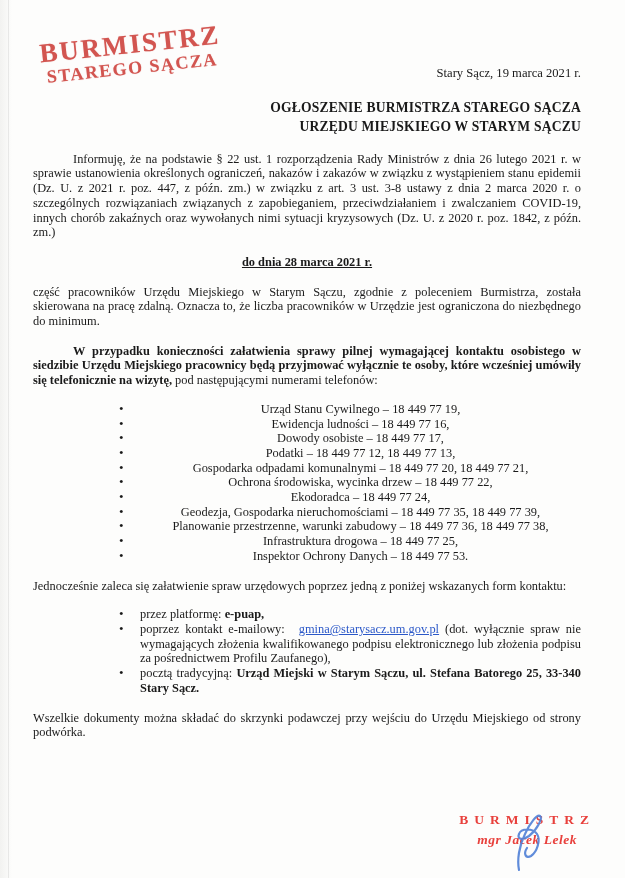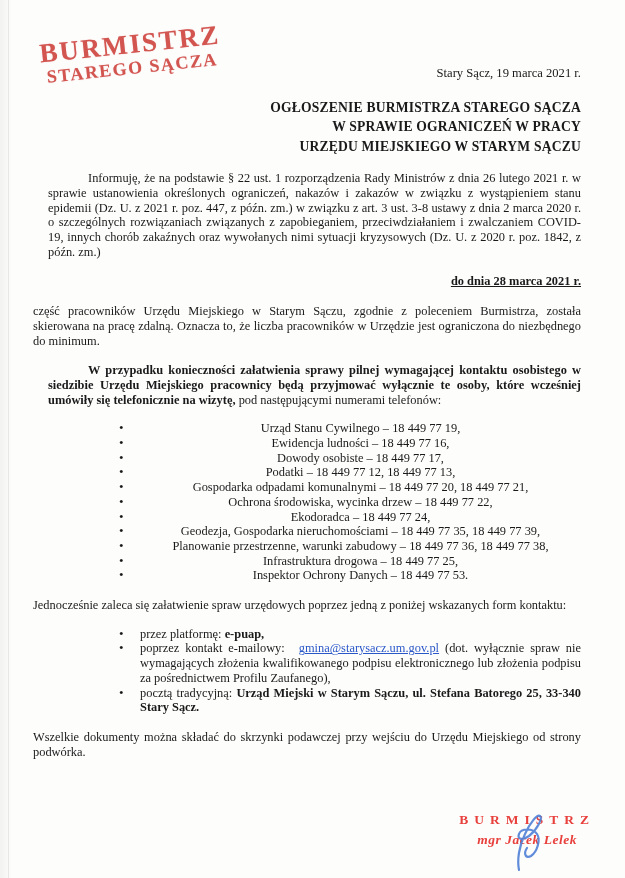--- a/index.html
+++ b/index.html
@@ -41,25 +41,25 @@
 
   .date-line { margin-top: 66px; text-align: right; font-size: 12.6px; }
 
   .doc-title {
     margin-top: 17px; text-align: right;
     font-weight: bold; font-size: 13.6px; line-height: 19.5px;
     letter-spacing: 0.2px;
   }
 
   p { margin: 0; text-align: justify; }
-  .indent { text-indent: 40px; margin-left: 15px; }
+  .indent { text-indent: 40px; }
   .mt { margin-top: 15px; }
 
   .deadline {
-    margin-top: 15px; text-align: right;
+    margin-top: 15px; text-align: center;
     font-weight: bold; text-decoration: underline;
   }
 
   .bold { font-weight: bold; }
 
   ul.doc-list {
     margin: 14px 0 0 0; padding: 0 0 0 86px;
     list-style: none;
   }
   ul.doc-list li {
@@ -100,21 +100,20 @@
     <div class="l1">BURMISTRZ</div>
     <div class="l2">STAREGO SĄCZA</div>
   </div>
 
   <div class="content">
 
     <div class="date-line">Stary Sącz, 19 marca 2021 r.</div>
 
     <div class="doc-title">
       <div>OGŁOSZENIE BURMISTRZA STAREGO SĄCZA</div>
-      <div>W SPRAWIE OGRANICZEŃ W PRACY</div>
       <div>URZĘDU MIEJSKIEGO W STARYM SĄCZU</div>
     </div>
 
     <p class="indent mt">Informuję, że na podstawie § 22 ust. 1 rozporządzenia Rady Ministrów z dnia 26 lutego 2021 r. w sprawie ustanowienia określonych ograniczeń, nakazów i zakazów w związku z wystąpieniem stanu epidemii (Dz. U. z 2021 r. poz. 447, z późn. zm.) w związku z art. 3 ust. 3-8 ustawy z dnia 2 marca 2020 r. o szczególnych rozwiązaniach związanych z zapobieganiem, przeciwdziałaniem i zwalczaniem COVID-19, innych chorób zakaźnych oraz wywołanych nimi sytuacji kryzysowych (Dz. U. z 2020 r. poz. 1842, z późn. zm.)</p>
 
     <p class="deadline">do dnia 28 marca 2021 r.</p>
 
     <p class="mt">część pracowników Urzędu Miejskiego w Starym Sączu, zgodnie z poleceniem Burmistrza, została skierowana na pracę zdalną. Oznacza to, że liczba pracowników w Urzędzie jest ograniczona do niezbędnego do minimum.</p>
 
     <p class="indent mt"><span class="bold">W przypadku konieczności załatwienia sprawy pilnej wymagającej kontaktu osobistego w siedzibie Urzędu Miejskiego pracownicy będą przyjmować wyłącznie te osoby, które wcześniej umówiły się telefonicznie na wizytę,</span><span> pod następującymi numerami telefonów:</span></p>

